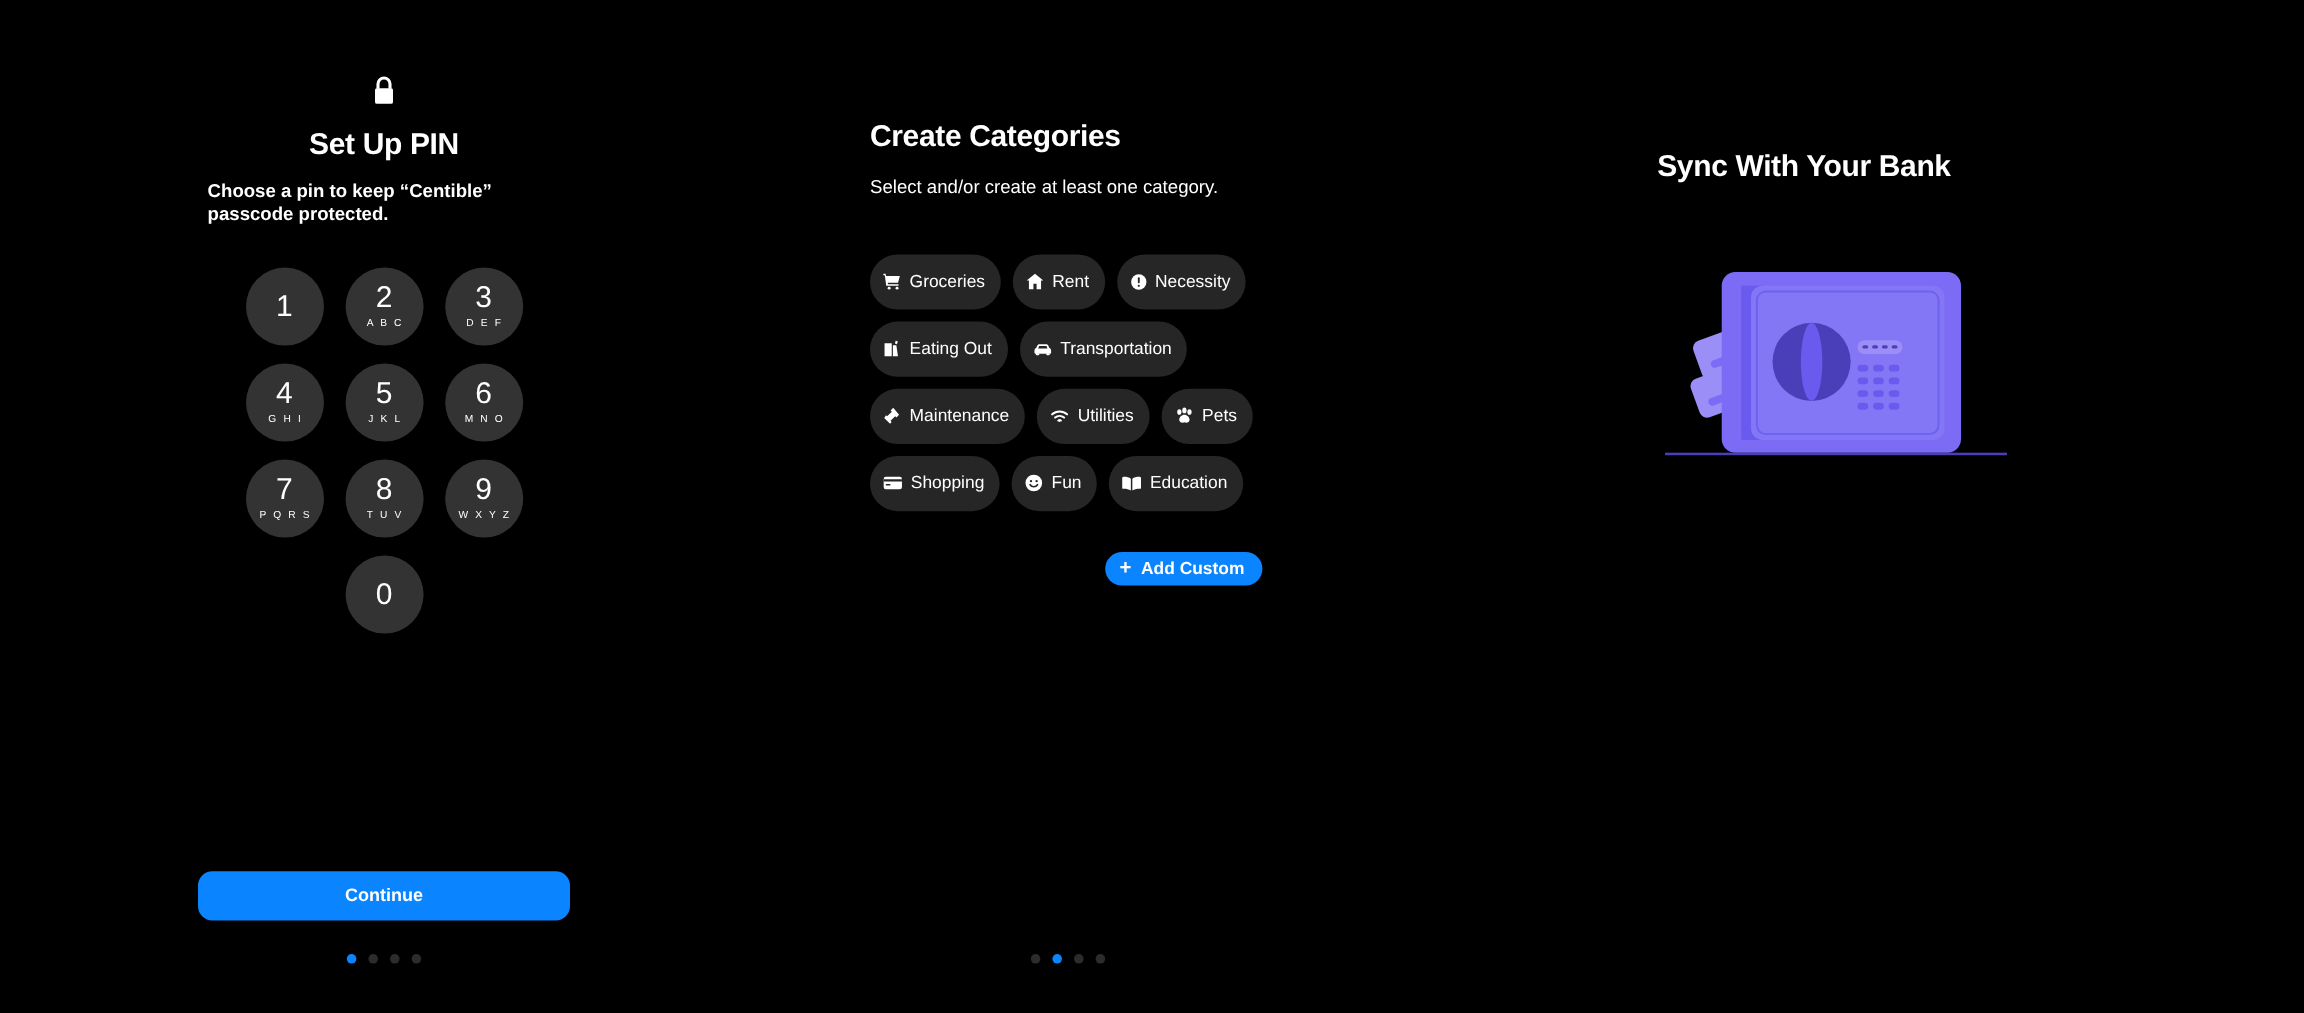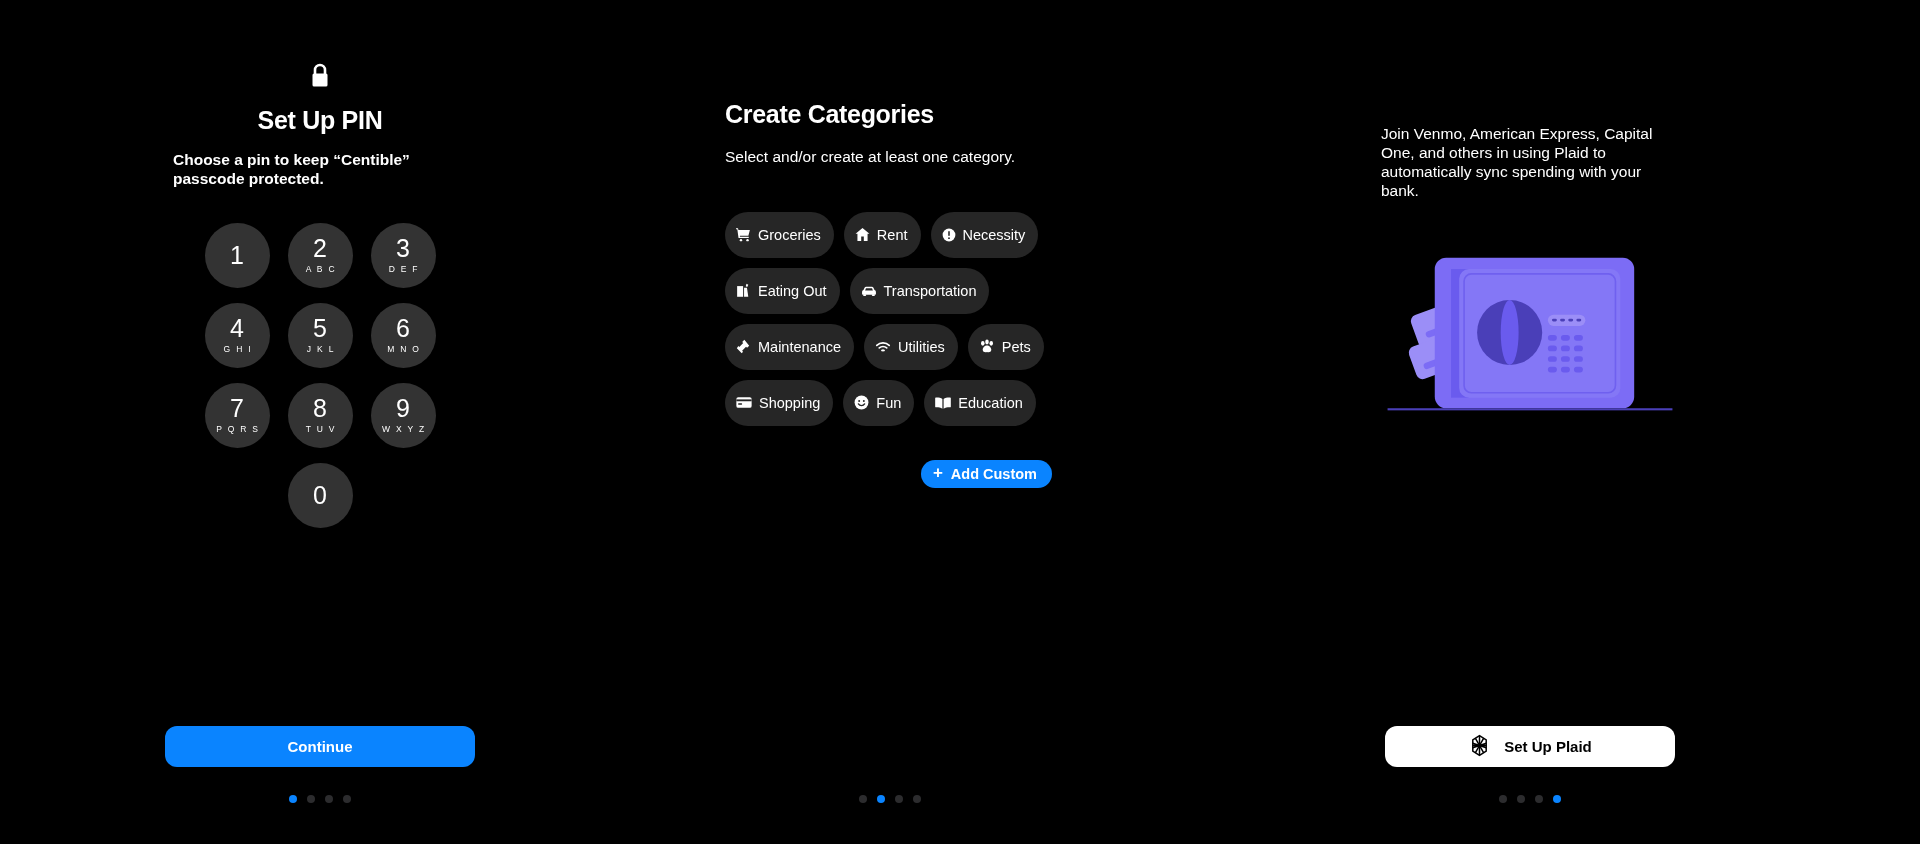--- a/index.html
+++ b/index.html
@@ -425,21 +425,21 @@
         <span class="dot"></span>
         <span class="dot active"></span>
         <span class="dot"></span>
         <span class="dot"></span>
       </div>
     </div>
   </section>
 
   <section class="screen screen-bank">
     <div class="bank-inner">
-      <p class="sub-bank">Join Venmo, American Express, Capital One, and others in using Plaid to automatically sync spending with your bank.</p>
+      <h1 class="title-bank">Sync With Your Bank</h1>
 
       <div class="vault-wrap">
         <svg width="290" height="175" viewBox="0 0 350 215">
 
           <path d="M120 200c-30-6-52-26-60-52 22 4 40 16 50 32 4-14 2-28-6-41 19 12 27 36 16 61z" fill="#4a3fb8"></path>
           <path d="M232 200c30-6 52-26 60-52-22 4-40 16-50 32-4-14-2-28 6-41-19 12-27 36-16 61z" fill="#4a3fb8"></path>
 
           <g transform="rotate(-20 80 110)">
             <rect x="36" y="74" width="66" height="42" rx="8" fill="#9b8ef7"></rect>
             <rect x="48" y="98" width="30" height="8" rx="4" fill="#7c6cf5"></rect>
@@ -482,33 +482,15 @@
             <rect x="197" y="152" width="11" height="7" rx="3.5"></rect>
             <rect x="213" y="152" width="11" height="7" rx="3.5"></rect>
             <rect x="229" y="152" width="11" height="7" rx="3.5"></rect>
           </g>
 
           <rect x="0" y="203" width="350" height="2.6" fill="#4a3fb8"></rect>
         </svg>
       </div>
     </div>
 
-    <div class="bottom">
-      <button class="cta cta-white cta-bank">
-        <span>
-          <svg width="23" height="23" viewBox="0 0 24 24" fill="none" stroke="#000000" stroke-width="1.55">
-            <path d="M5 6.2 12 1.6l7 4.6v11.6L12 22.4 5 17.8z"></path>
-            <path d="M5 9.6 19 14.4M5 14.4 19 9.6M5 12.0h14M12 2v20"></path>
-            <path d="M7.6 4.4 16.4 19.6M16.4 4.4 7.6 19.6"></path>
-          </svg>
-        </span>
-        <span>Set Up Plaid</span>
-      </button>
-      <div class="dots">
-        <span class="dot"></span>
-        <span class="dot"></span>
-        <span class="dot"></span>
-        <span class="dot active"></span>
-      </div>
-    </div>
   </section>
 
 </div>
 
 </body></html>

